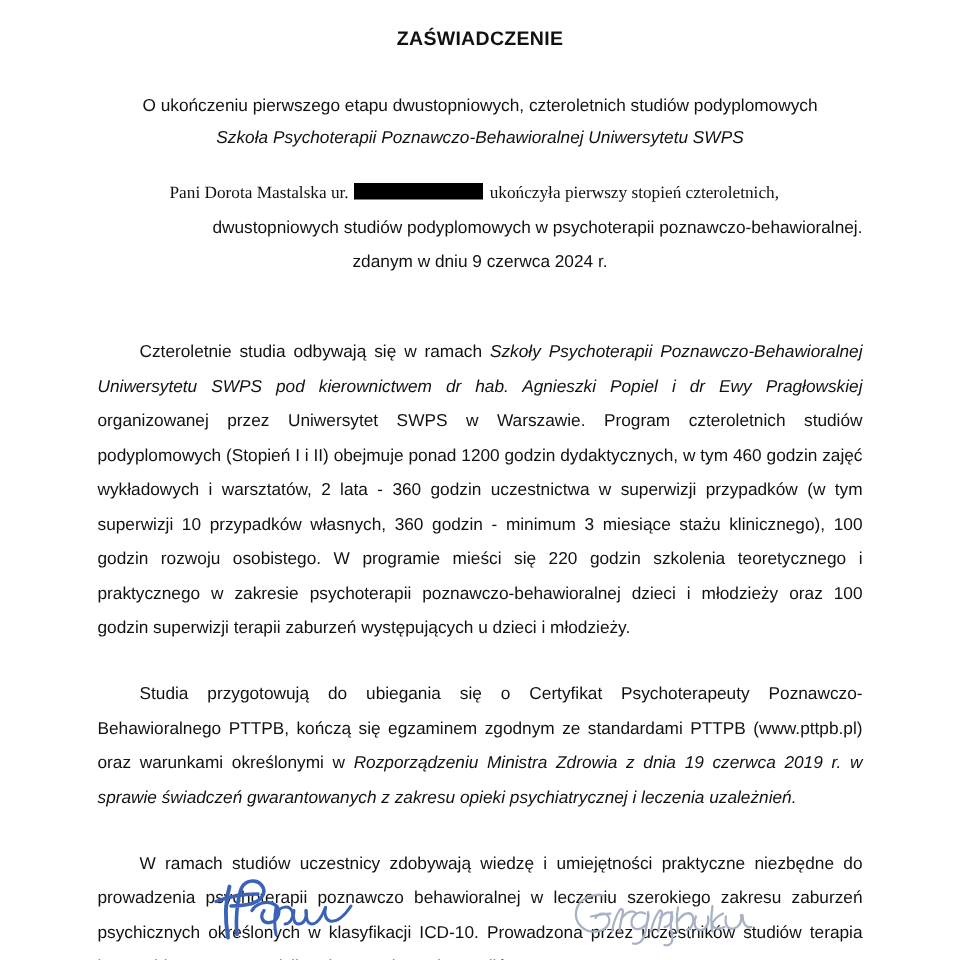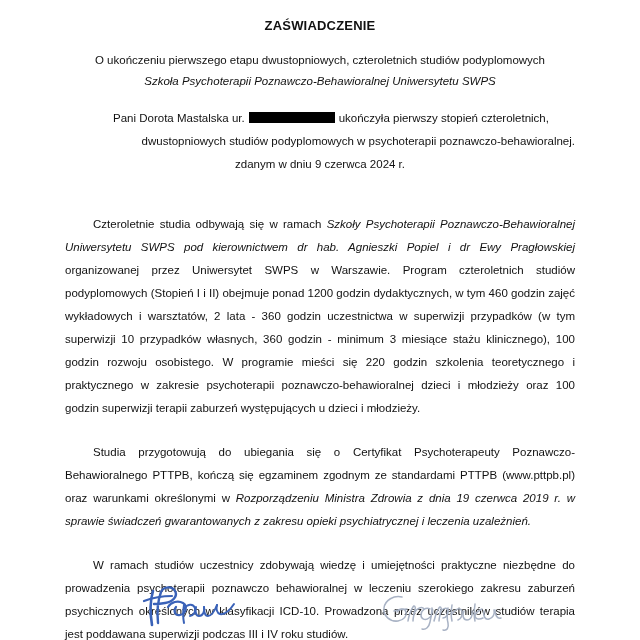--- a/index.html
+++ b/index.html
@@ -37,21 +37,21 @@
     font-weight: bold;
     font-size: 13px;
     letter-spacing: 0.2px;
     margin-top: 18px;
     margin-bottom: 0;
     line-height: 16px;
   }
 
   
   .header-block {
-    margin-top: 16px;
+    margin-top: 27px;
     text-align: center;
   }
   .header-line {
     font-size: 11.5px;
     line-height: 21px;
     white-space: nowrap;
   }
   .header-line.italic {
     font-style: italic;
   }
@@ -62,20 +62,21 @@
     text-align: center;
   }
   .recipient-line {
     font-size: 11.5px;
     line-height: 23px;
     white-space: nowrap;
   }
   .recipient-line.indent-left {
     text-align: left;
     padding-left: 48px;
+    font-family: Liberation Serif, serif;
   }
   .recipient-line.wide {
     text-align: right;
     padding-left: 0px;
   }
   .redaction {
     display: inline-block;
     width: 86px;
     height: 11px;
     background: #000000;

